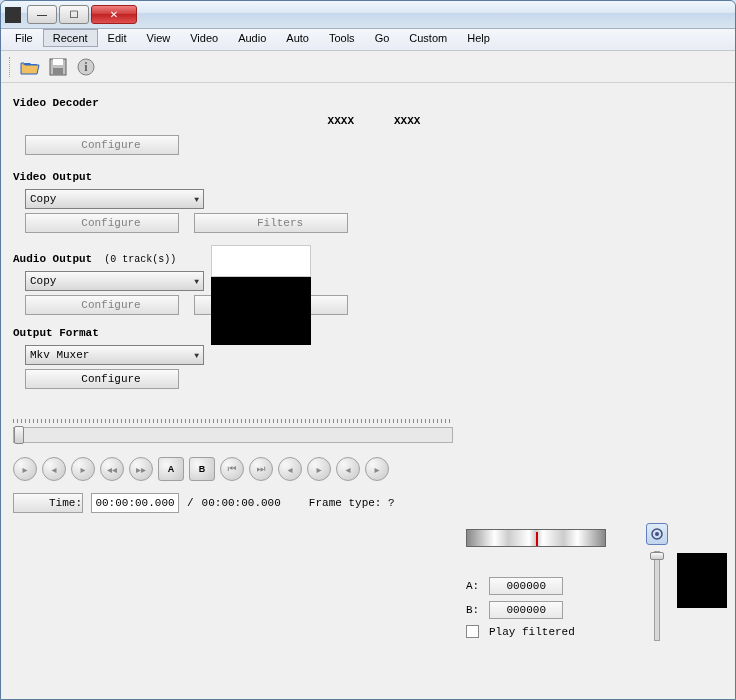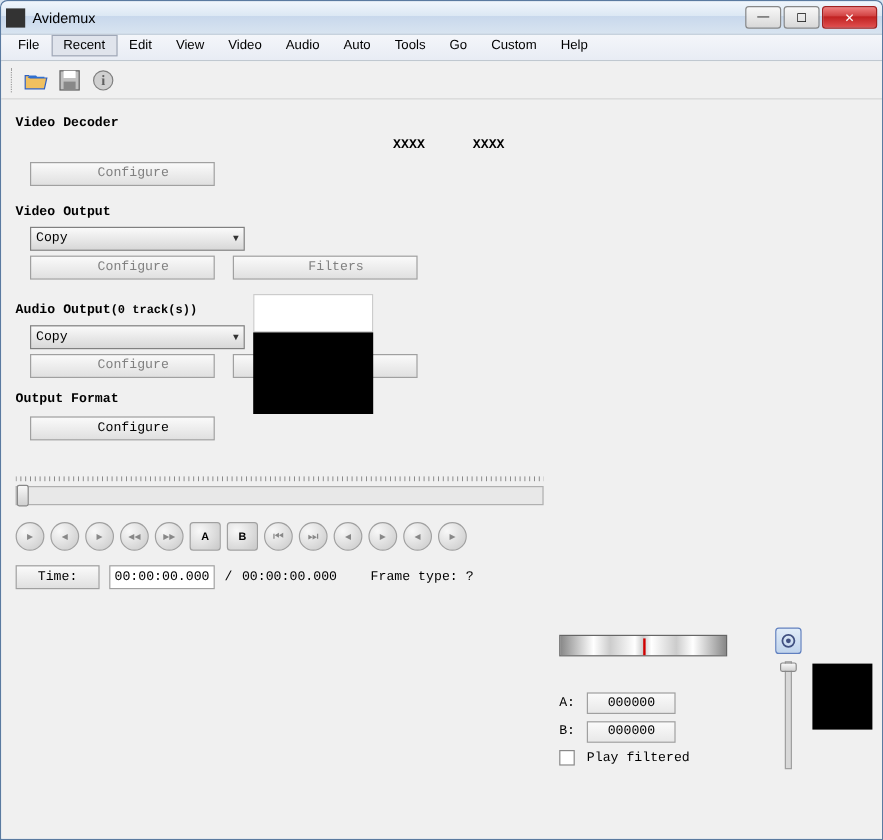--- a/index.html
+++ b/index.html
@@ -232,20 +232,21 @@
   gap: 8px;
   margin-top: 12px;
   font-family: "Courier New", monospace;
 }
 .time-btn {
   width: 70px; height: 20px;
   background: linear-gradient(to bottom, #fafafa, #e0e0e0);
   border: 1px solid #a0a0a0;
   font-family: "Courier New", monospace;
   font-size: 11px;
+  text-align: right;
 }
 .time-field {
   width: 88px; height: 20px;
   border: 1px solid #a0a0a0;
   background: #fff;
   text-align: center;
   font-family: "Courier New", monospace;
   font-size: 11px;
   display: flex; align-items: center; justify-content: center;
 }
@@ -310,31 +311,30 @@
   border: 1px solid #888;
   border-radius: 2px;
 }
 .mini-preview {
   position: absolute;
   left: 676px;
   top: 470px;
   width: 50px; height: 55px;
   background: #000;
 }
-.audio-title { display: flex; align-items: baseline; }
-.audio-tracks { font-weight: bold; font-size: 10px; }
+.audio-title { display: flex; gap: 12px; align-items: baseline; }
+.audio-tracks { font-weight: normal; font-size: 10px; }
 </style>
 </head>
 <body>
 
 <div class="window">
 
   <div class="titlebar">
     <div class="title-icon"></div>
-    <div class="title-text">Avidemux</div>
     <div class="win-buttons">
       <div class="win-btn">—</div>
       <div class="win-btn">☐</div>
       <div class="win-btn close">✕</div>
     </div>
   </div>
 
   <div class="menubar">
     <div class="menu-item">File</div>
     <div class="menu-item active">Recent</div>
@@ -392,20 +392,23 @@
       <span>Audio Output</span>
       <span class="audio-tracks">(0 track(s))</span>
     </div>
     <div class="combo">
         <span>Copy</span>
       </div>
     <button class="wide-btn">Configure</button>
     <button class="wide-btn">Filters</button>
 
     <div class="section-title" style="margin-top:10px">Output Format</div>
+    <div class="combo">
+        <span>Mkv Muxer</span>
+      </div>
     <button class="wide-btn enabled">Configure</button>
 
     <div class="preview">
       <div class="preview-top"></div>
       <div class="preview-bottom"></div>
     </div>
 
     <div class="bottom-panel">
       <div class="timeline-ruler"></div>
       <div class="timeline-track">

